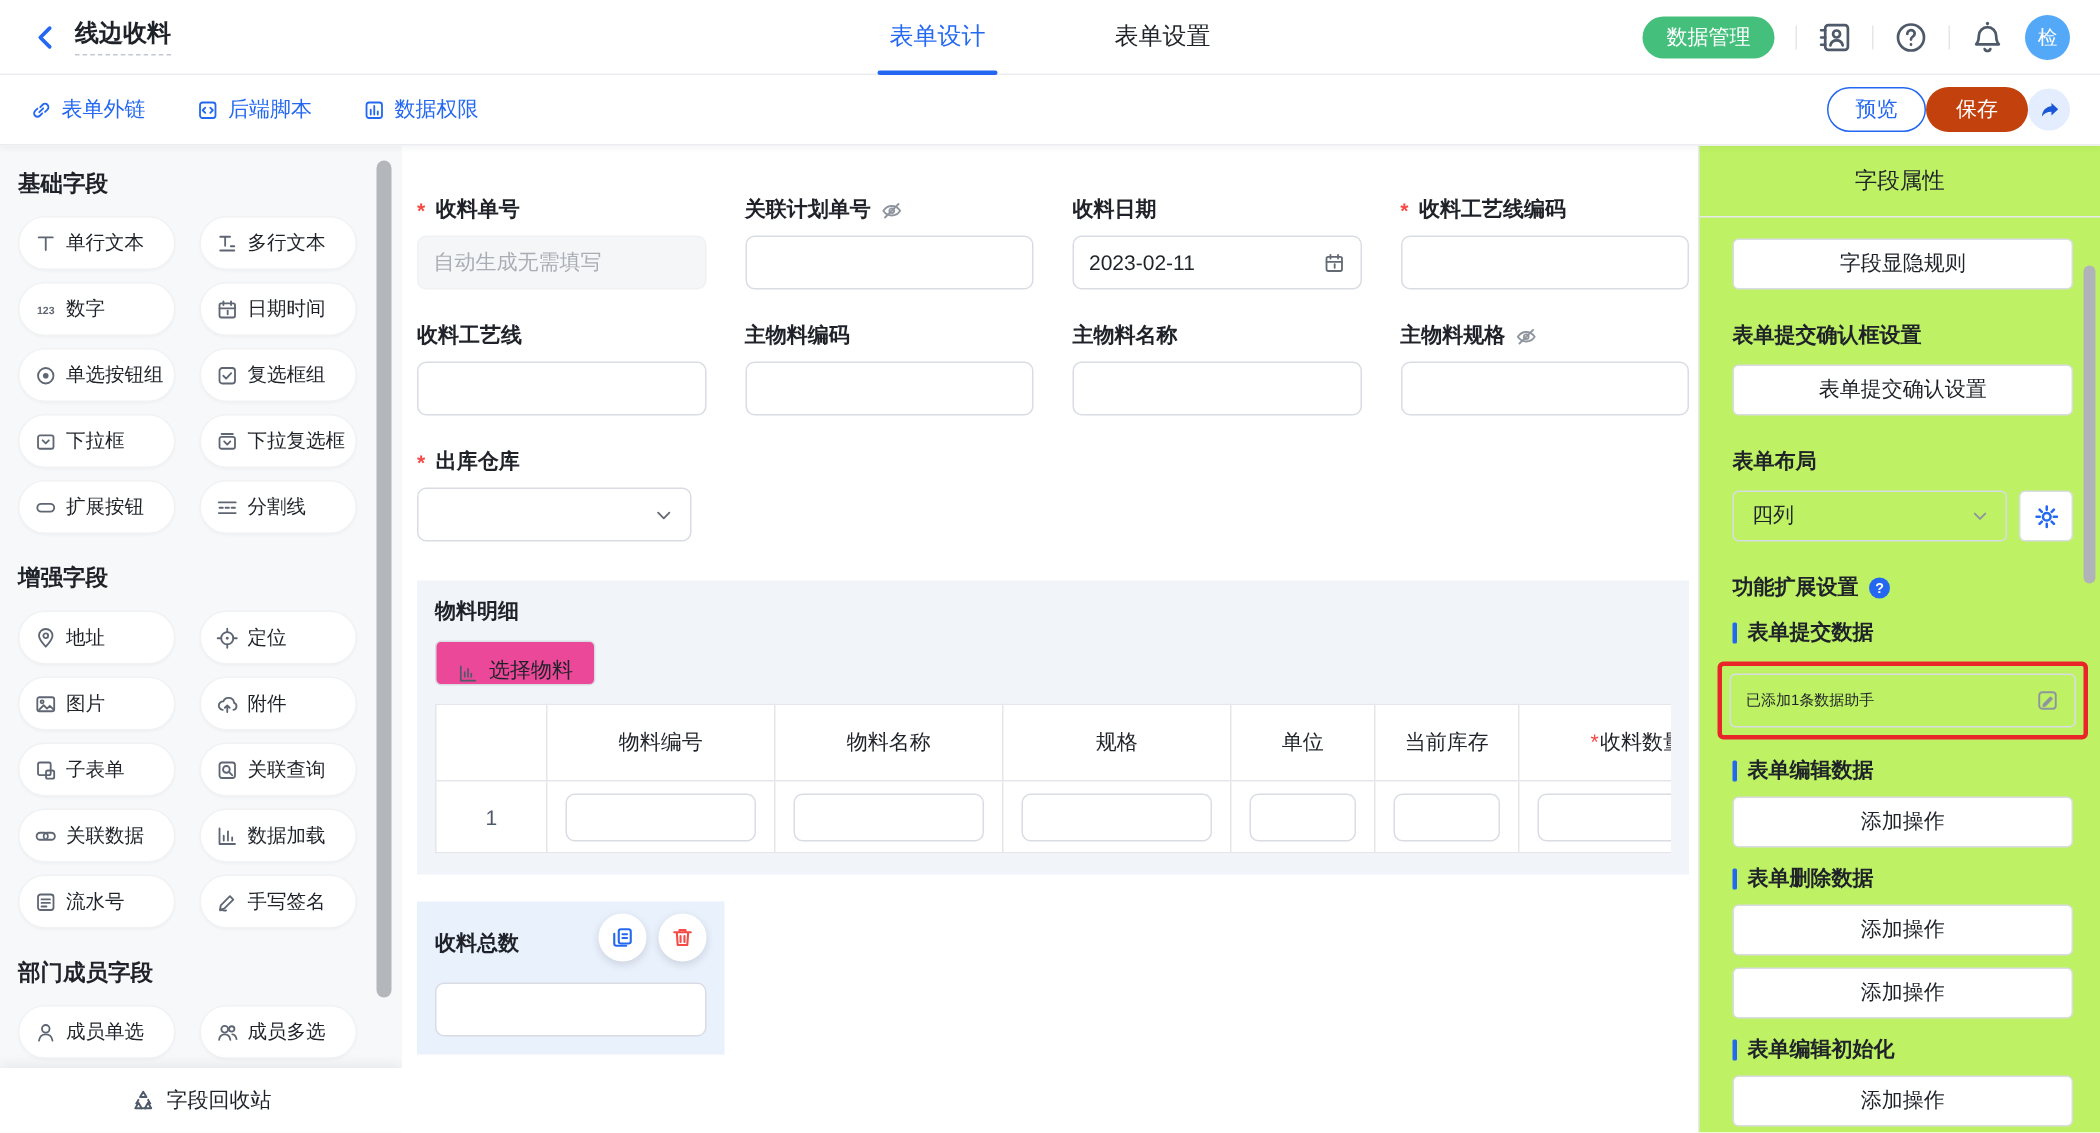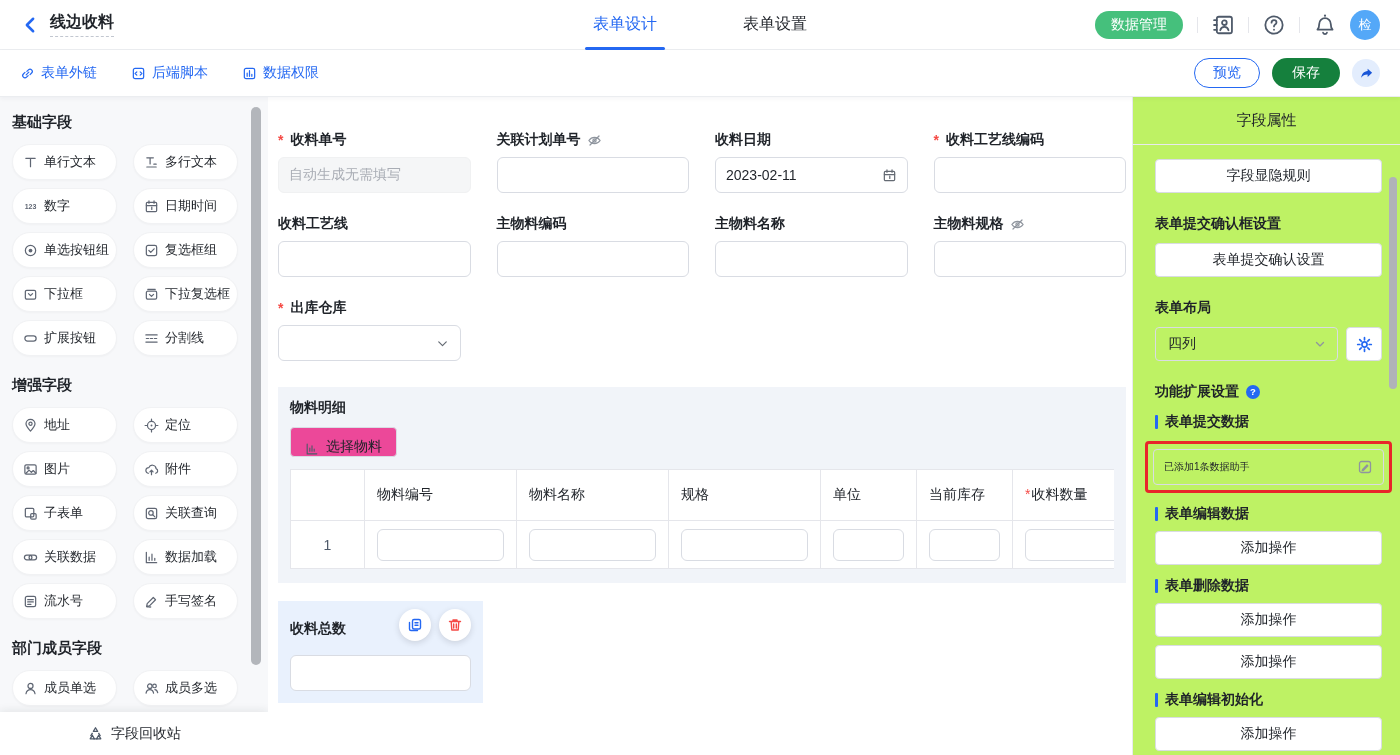--- a/index.html
+++ b/index.html
@@ -18,23 +18,23 @@
 .hdr-right { margin-left:auto; display:flex; align-items:center; gap:14px; }
 .pill-green { height:28px; padding:0 16px; border-radius:14px; background:#45C07C; color:#fff; font-size:14px; border:none; display:flex; align-items:center; cursor:pointer; }
 .hdr-divider { width:1px; height:16px; background:#e5e6eb; }
 .hdr-icon { width:22px; height:22px; color:#4e5969; cursor:pointer; }
 .avatar { width:30px; height:30px; border-radius:50%; background:#54A8F8; color:#fff; font-size:13px; display:flex; align-items:center; justify-content:center; cursor:pointer; }
 
 
 .toolbar { height:47px; display:flex; align-items:center; padding:0 20px; border-bottom:1px solid #ebedf0; box-shadow:0 2px 4px rgba(31,35,41,.04); position:relative; z-index:2; background:#fff; }
 .tb-link { display:flex; align-items:center; gap:6px; color:#2468F2; font-size:14px; margin-right:34px; cursor:pointer; }
 .tb-link .icon { width:15px; height:15px; }
-.tb-right { margin-left:auto; display:flex; align-items:center; gap:12px; }
+.tb-right { margin-left:auto; display:flex; align-items:center; gap:0; }
 .btn-preview { height:30px; padding:0 18px; border-radius:15px; background:#fff; border:1px solid #2468F2; color:#2468F2; font-size:14px; cursor:pointer; }
-.btn-save { height:30px; padding:0 20px; border-radius:15px; background:#15803d; border:none; color:#fff; font-size:14px; cursor:pointer; }
+.btn-save { height:30px; padding:0 20px; border-radius:15px; background:#c2410c; border:none; color:#fff; font-size:14px; cursor:pointer; }
 .btn-share { width:28px; height:28px; border-radius:50%; background:#e3edfd; border:none; display:flex; align-items:center; justify-content:center; cursor:pointer; }
 .btn-share .icon { width:15px; height:15px; color:#1956D8; }
 
 
 .main { display:flex; height:658px; }
 
 
 .sidebar { width:268px; background:#f7f8fa; position:relative; overflow:hidden; padding:16px 0 0 12px; }
 .sb-title { font-size:15px; font-weight:700; margin:0 0 12px; }
 .sb-section + .sb-section .sb-title { margin-top:20px; }
@@ -56,21 +56,21 @@
 .input .trail-icon { position:absolute; right:10px; width:15px; height:15px; color:#646a73; }
 .row2 { margin-top:22px; width:183px; }
 
 .subform { margin-top:26px; background:#f1f4f9; padding:12px 12px 14px; }
 .subform-title { font-size:14px; font-weight:700; }
 .btn-select-mat { margin-top:10px; height:30px; padding:0 14px; background:#ec4899; border:1px solid #d9dce3; border-radius:4px; font-size:14px; color:#1f2329; display:flex; align-items:flex-end; gap:7px; cursor:pointer; }
 .btn-select-mat .icon { width:14px; height:14px; color:#4e5969; }
 .table-clip { margin-top:12px; overflow:hidden; }
 table.subtab { border-collapse:collapse; table-layout:fixed; width:880px; background:#fff; }
 table.subtab th, table.subtab td { border:1px solid #e5e6eb; font-size:14px; font-weight:400; text-align:left; }
-table.subtab th { height:24px; padding:16px 12px; white-space:nowrap; overflow:hidden; }
+table.subtab th { height:24px; padding:16px 12px; white-space:nowrap; overflow:hidden;text-align:center; }
 table.subtab td { height:48px; }
 .rownum { text-align:center !important; color:#4e5969; }
 .cell-input { height:32px; margin:0 12px; border:1px solid #d9dce3; border-radius:6px; background:#fff; }
 
 .sel-field { margin-top:18px; width:205px; background:#e9f1fd; padding:12px; position:relative; }
 .sel-head { display:flex; align-items:center; }
 .sel-label { font-size:14px; font-weight:700; }
 .sel-actions { display:flex; gap:8px; margin-left:auto; position:relative; top:-4px; }
 .act-circle { width:32px; height:32px; border-radius:50%; background:#fff; border:none; box-shadow:0 2px 6px rgba(31,35,41,.15); display:flex; align-items:center; justify-content:center; cursor:pointer; }
 .act-circle .icon { width:16px; height:16px; }

